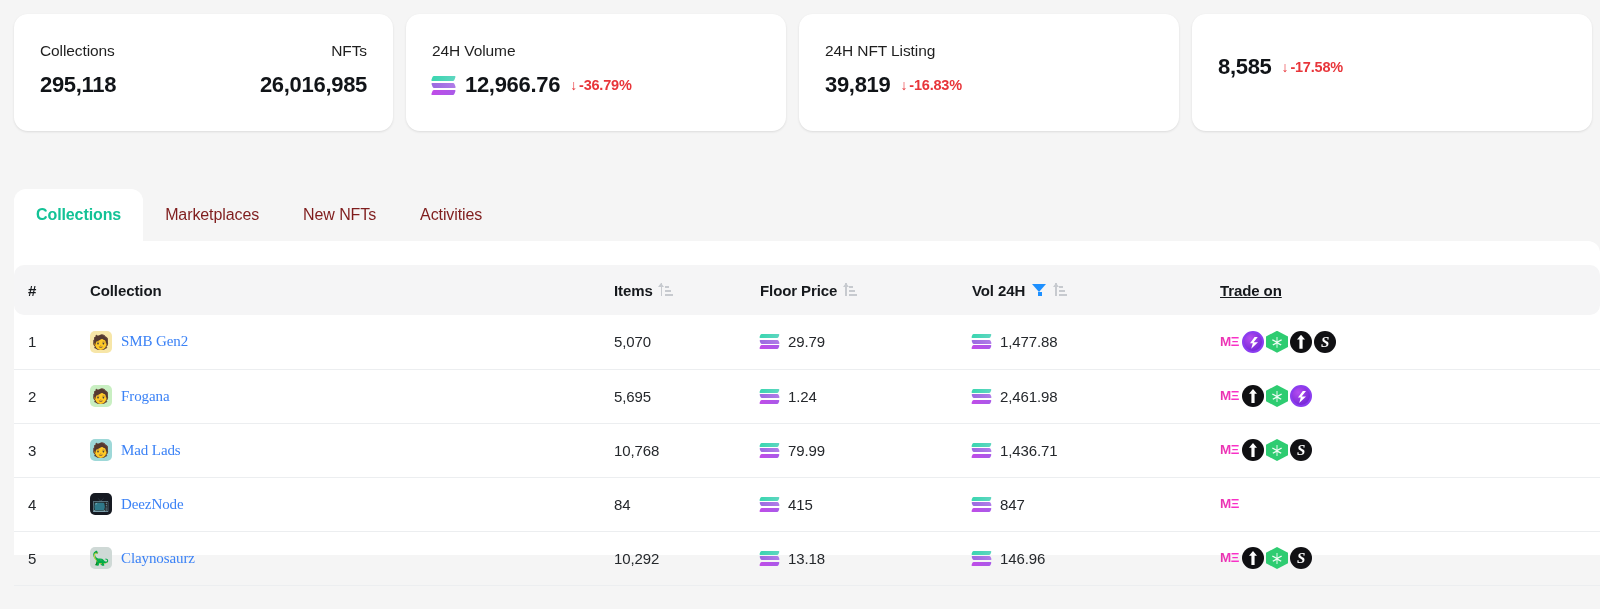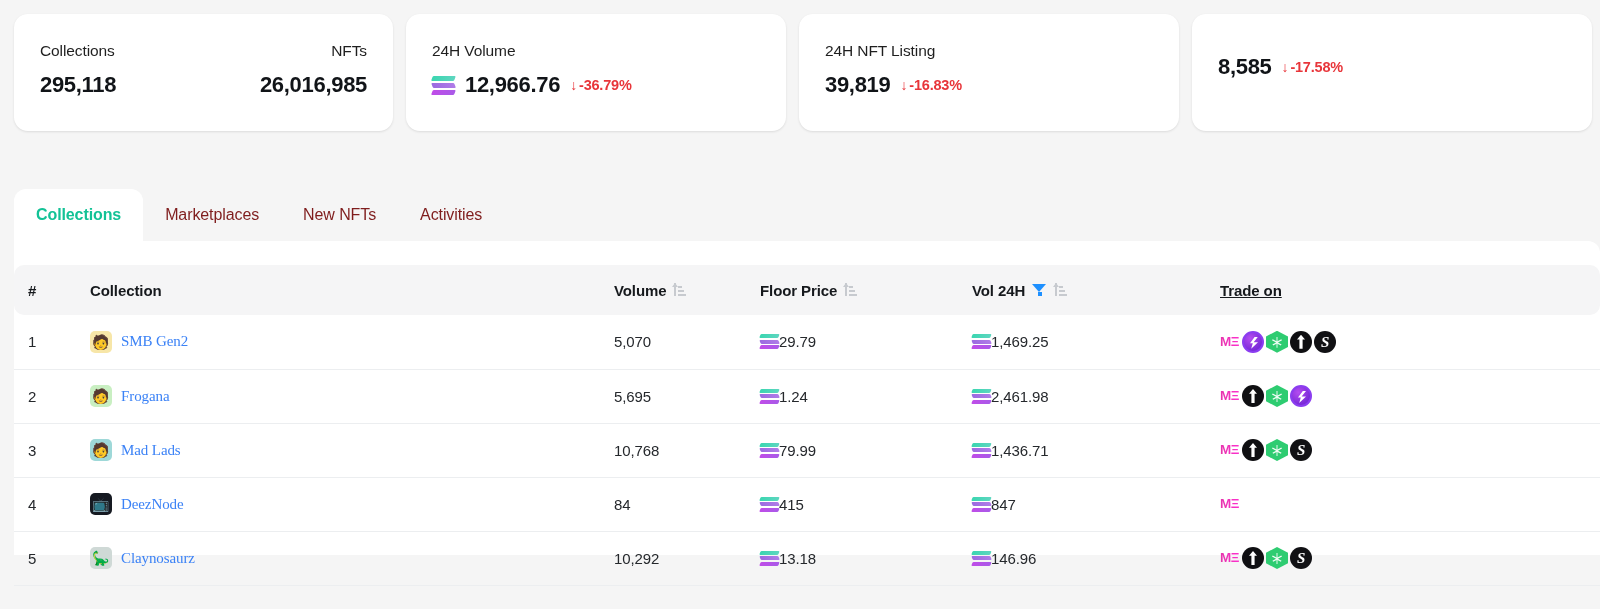--- a/index.html
+++ b/index.html
@@ -115,21 +115,21 @@
   .col-trade { width: auto; }
 
   .cell-pad { padding-left: 14px; }
   .name-cell { display: flex; align-items: center; gap: 9px; padding-left: 14px; }
   .avatar {
     width: 22px; height: 22px; border-radius: 5px; flex: 0 0 auto;
     position: relative; overflow: hidden; font-size: 14px; line-height: 22px;
     text-align: center;
   }
   .clink { color: #3b82f6; font-size: 15px; text-decoration: none; letter-spacing: -0.1px; font-family: Liberation Serif, serif; }
-  .sol-cell { display: flex; align-items: center; padding-left: 14px; }
+  .sol-cell { display: flex; align-items: center; gap: 9px; padding-left: 14px; }
 
   
   .sort-ico { width: 13px; height: 14px; position: relative; display: inline-block; opacity: .75; cursor: pointer; }
   .sort-ico .ar { position: absolute; left: 1px; top: 0; width: 1.6px; height: 13px; background: #b8bcc2; }
   .sort-ico .ar:before {
     content:''; position: absolute; top: 0; left: -2.6px;
     border-left: 3.2px solid transparent; border-right: 3.2px solid transparent;
     border-bottom: 4.2px solid #b8bcc2;
   }
   .sort-ico .l1, .sort-ico .l2, .sort-ico .l3 { position: absolute; background: #b8bcc2; height: 1.6px; left: 5px; }
@@ -264,21 +264,21 @@
           <th class="col-rank">
             <span>#</span>
           </th>
           <th class="col-name">
             <div class="th-inner cell-pad">
               <span>Collection</span>
             </div>
           </th>
           <th class="col-items">
             <div class="th-inner cell-pad">
-              <span>Volume</span>
+              <span>Items</span>
               <span class="sort-ico">
                   <span class="ar"></span>
                   <span class="l1"></span>
                   <span class="l2"></span>
                   <span class="l3"></span>
                 </span>
             </div>
           </th>
           <th class="col-floor">
             <div class="th-inner cell-pad">
@@ -335,21 +335,21 @@
                 <span>29.79</span>
               </div>
             </td>
             <td class="col-vol">
               <div class="sol-cell">
                 <span class="sol">
                   <i></i>
                   <i></i>
                   <i></i>
                 </span>
-                <span>1,469.25</span>
+                <span>1,477.88</span>
               </div>
             </td>
             <td class="col-trade">
               <div class="trade-icons">
                 <span class="mkt me">MΞ</span>
                 <span class="mkt tensor"></span>
                 <span class="mkt solart"></span>
                 <span class="mkt hades"></span>
                 <span class="mkt sniper"></span>
               </div>

